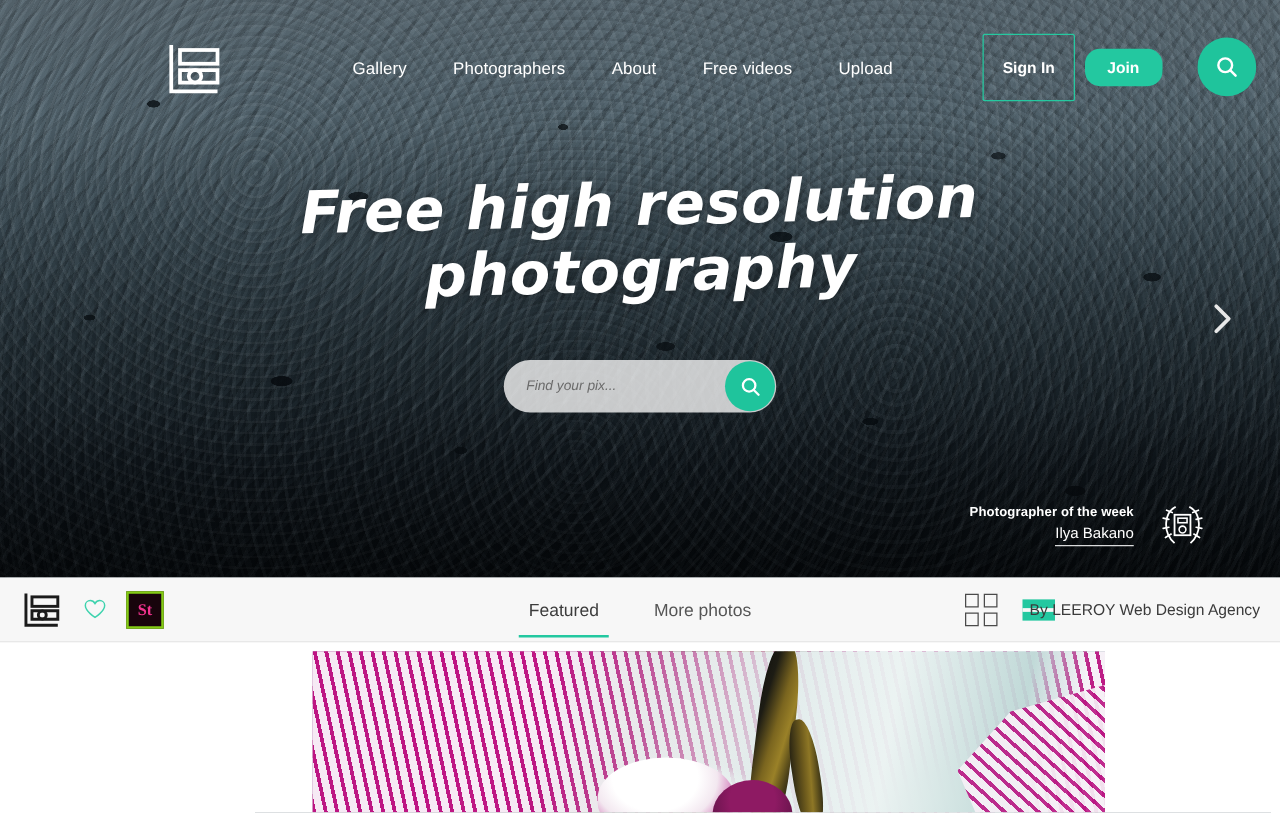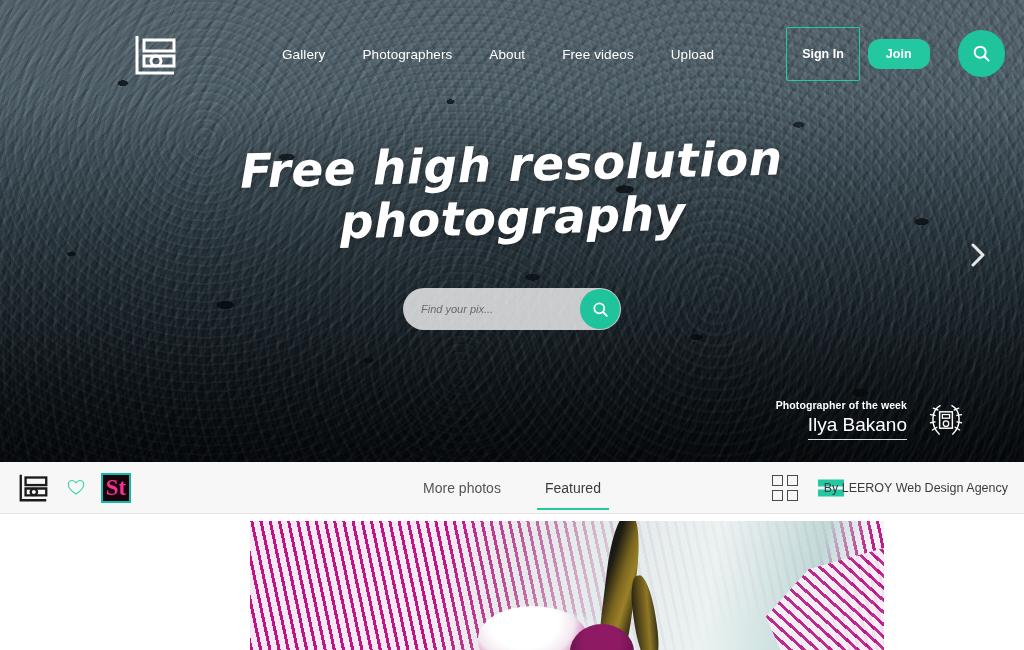--- a/index.html
+++ b/index.html
@@ -123,36 +123,36 @@
   }
 
   
   .potw {
     position: absolute; right: 58px; bottom: 22px;
     display: flex; align-items: center; z-index: 10;
   }
   .potw-text { text-align: right; color: #fff; margin-right: 19px; }
   .potw-label { font-size: 10.5px; font-weight: bold; letter-spacing: .1px; }
   .potw-name  {
-    font-size: 19px; margin-top: 3px; padding-bottom: 3px;
+    font-size: 12px; margin-top: 3px; padding-bottom: 3px;
     border-bottom: 1.5px solid rgba(255,255,255,.85); display: inline-block;
   }
 
   
   .toolbar {
     position: relative; width: 1024px; height: 52px;
     background: #f7f7f7; border-bottom: 1px solid #e3e3e3;
     display: flex; align-items: center;
   }
   .tb-left { display: flex; align-items: center; margin-left: 18px; }
   .heart-icon { margin-left: 18px; cursor: pointer; }
   .st-badge {
     margin-left: 16px; width: 30px; height: 30px;
-    background: #18040c; border: 2px solid #14b8a6;
-    color: #f0338e; font-size: 23px; font-weight: bold;
+    background: #18040c; border: 2px solid #84cc16;
+    color: #f0338e; font-size: 13px; font-weight: bold;
     display: flex; align-items: center; justify-content: center;
     font-family: "Liberation Serif", serif; cursor: pointer;
   }
   .tb-tabs {
     position: absolute; left: 0; right: 0; top: 0; height: 52px;
     display: flex; align-items: center; justify-content: center; gap: 28px;
   }
   .tab {
     font-size: 14px; color: #555; padding: 14px 8px 12px; cursor: pointer;
     border-bottom: 2px solid transparent; position: relative;
@@ -314,22 +314,22 @@
     </svg>
 
     <svg class="heart-icon" width="18" height="17" viewBox="0 0 20 18">
       <path d="M10 16.2 C10 16.2 1.4 10.6 1.4 5.6 C1.4 2.9 3.5 1.2 5.8 1.2 C7.6 1.2 9.2 2.4 10 3.8 C10.8 2.4 12.4 1.2 14.2 1.2 C16.5 1.2 18.6 2.9 18.6 5.6 C18.6 10.6 10 16.2 10 16.2 Z" fill="none" stroke="#3fd3ae" stroke-width="1.3"></path>
     </svg>
 
     <div class="st-badge">St</div>
   </div>
 
   <div class="tb-tabs">
+    <div class="tab active">Featured</div>
     <div class="tab">More photos</div>
-    <div class="tab active">Featured</div>
   </div>
 
   <div class="tb-right">
     <div class="grid-icon">
       <i></i>
       <i></i>
       <i></i>
       <i></i>
     </div>
     <div class="agency">

